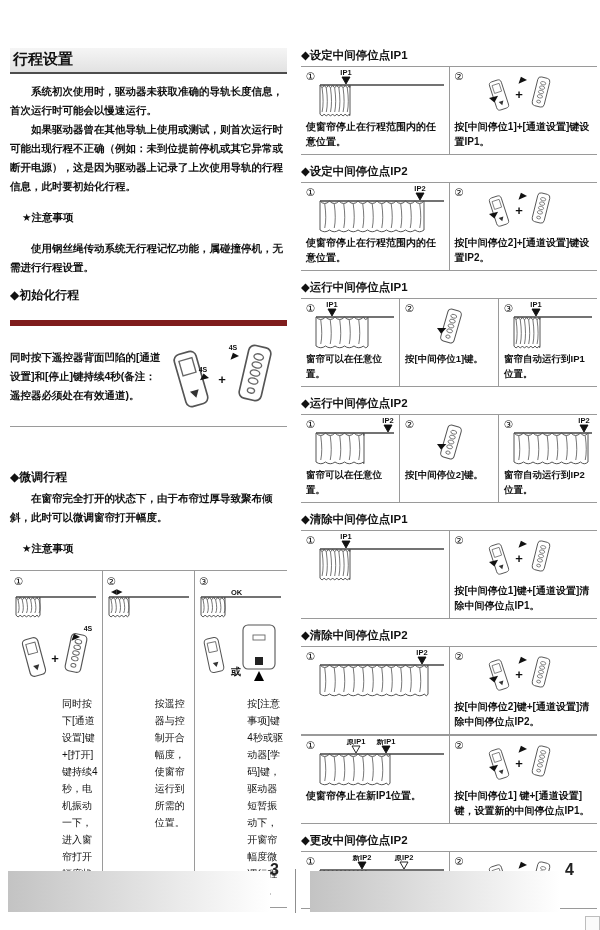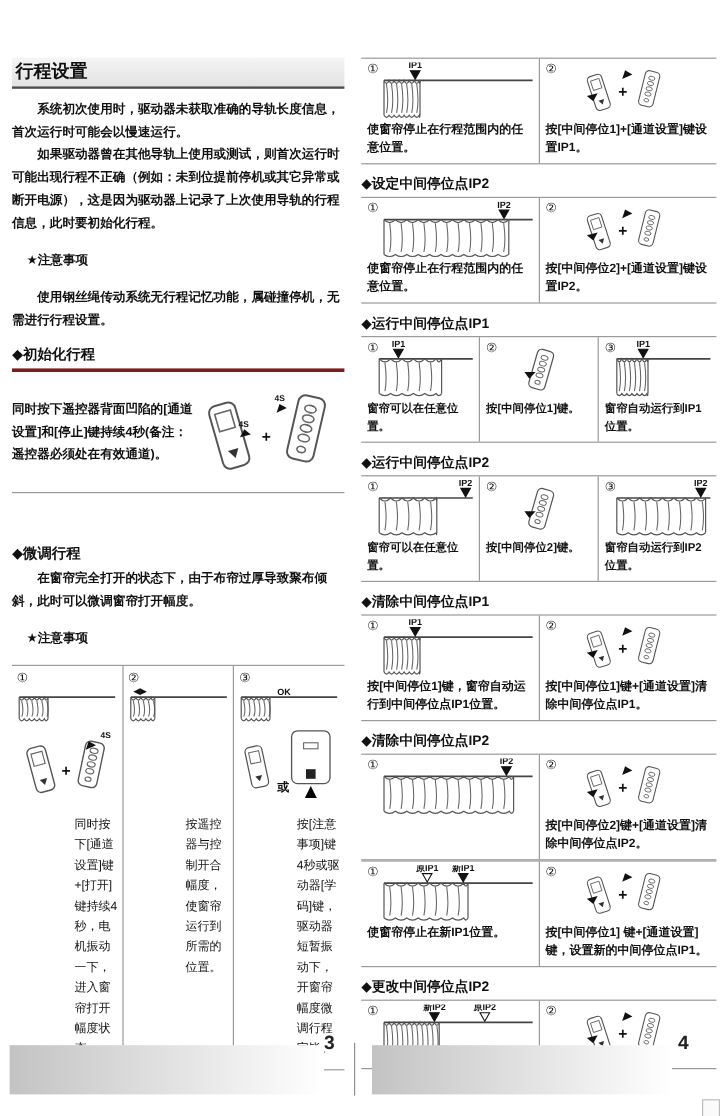--- a/index.html
+++ b/index.html
@@ -14,22 +14,22 @@
   .doc-title{
     font-size:15px;font-weight:bold;padding:2px 3px 3px;
     background:linear-gradient(#f5f5f5,#e2e2e2);
     border-bottom:2px solid #4d4d4d;margin:0 0 8px 0;
   }
   .ptext{font-size:10.5px;line-height:19px;font-weight:bold;text-indent:2em;margin:0;}
   .note-title{font-size:10.5px;line-height:19px;font-weight:bold;margin:12px;}
   .sub-heading{font-size:12px;font-weight:bold;margin:10px 0 3px;}
 
   .init-block{
-    border-top:3px solid #7f1d1d;border-bottom:1px solid #9a9a9a;
-    display:flex;align-items:center;padding:6px 0 6px;margin-top:3px;
+    border-top:6px solid #7f1d1d;border-bottom:1px solid #9a9a9a;
+    display:flex;align-items:center;padding:6px 0 6px;margin-top:16px;
   }
   .init-text{width:152px;font-size:10.5px;line-height:19px;font-weight:bold;}
   .init-figwrap{flex:1;display:flex;justify-content:center;}
 
   .ft-heading{margin-top:42px;}
   .ft-table{
     display:flex;margin-top:4px;
     border-top:1px solid #9a9a9a;border-bottom:1px solid #9a9a9a;
   }
   .ft-col{flex:1;padding:4px 4px 8px;min-width:0;}
@@ -203,20 +203,21 @@
     <p class="ptext">可设置两个中间停位点IP1及IP2（须配用YR1326无线遥控器）。</p>
     <p class="ptext">IP1和IP2可分别设定、运行、清除、更改。</p>
     <p class="note-title">★注意事项</p>
 
   </div>
 </div>
 
 <div class="page page-right">
 
   <div class="sec">
+    <div class="sec-h">◆设定中间停位点IP1</div>
     <div class="row">
       <div class="cell">
         <span class="cnum">①</span>
         <div class="cfig fig-left">
           <svg width="136" height="48">
               <line x1="8" y1="15" x2="132" y2="15" stroke="#444" stroke-width="1.4"></line>
               <path d="M8,15 Q10.1,20 12.2,15 Q14.299999999999999,20 16.4,15 Q18.5,20 20.599999999999998,15 Q22.699999999999996,20 24.799999999999997,15 Q26.9,20 28.999999999999996,15 Q31.099999999999994,20 33.199999999999996,15 Q35.3,20 37.4,15 Q37.7,20 38,15" fill="none" stroke="#555" stroke-width="1"></path>
               <path d="M8,44 Q10.1,47.5 12.2,44 Q14.299999999999999,47.5 16.4,44 Q18.5,47.5 20.599999999999998,44 Q22.699999999999996,47.5 24.799999999999997,44 Q26.9,47.5 28.999999999999996,44 Q31.099999999999994,47.5 33.199999999999996,44 Q35.3,47.5 37.4,44 Q37.7,47.5 38,44" fill="none" stroke="#555" stroke-width="1"></path>
               <path d="M10.1,18 q2,14.5 0,24" fill="none" stroke="#666" stroke-width="0.9"></path>
               <path d="M14.3,18 q2,14.5 0,24" fill="none" stroke="#666" stroke-width="0.9"></path>
@@ -462,21 +463,20 @@
               <path d="M22.7,18 q2,14.5 0,24" fill="none" stroke="#666" stroke-width="0.9"></path>
               <path d="M26.9,18 q2,14.5 0,24" fill="none" stroke="#666" stroke-width="0.9"></path>
               <path d="M31.099999999999998,18 q2,14.5 0,24" fill="none" stroke="#666" stroke-width="0.9"></path>
               <path d="M35.3,18 q2,14.5 0,24" fill="none" stroke="#666" stroke-width="0.9"></path>
               <line x1="8" y1="15" x2="8" y2="44" stroke="#555" stroke-width="1"></line>
               <line x1="38" y1="15" x2="38" y2="44" stroke="#555" stroke-width="1"></line>
               <polygon points="30,7 38,7 34,14" fill="#111" stroke="#111" stroke-width="0.9"></polygon>
               <text x="34" y="5" text-anchor="middle" font-size="7.5">IP1</text>
             </svg>
         </div>
-        <div class="ccap">按[中间停位1]键，窗帘自动运行到中间停位点IP1位置。</div>
       </div>
       <div class="cell">
         <span class="cnum">②</span>
         <div class="cfig">
           <svg width="116" height="48">
               <g transform="translate(34,25) rotate(-18) scale(0.82)">
                 <rect x="-7.5" y="-18" width="15" height="36" rx="4" fill="#fff" stroke="#555" stroke-width="1.1"></rect>
                 <rect x="-4.5" y="-13.5" width="9" height="10" fill="none" stroke="#666" stroke-width="0.9"></rect>
                 <polygon points="-3,8 3,8 0,13" fill="#333"></polygon>
               </g>

